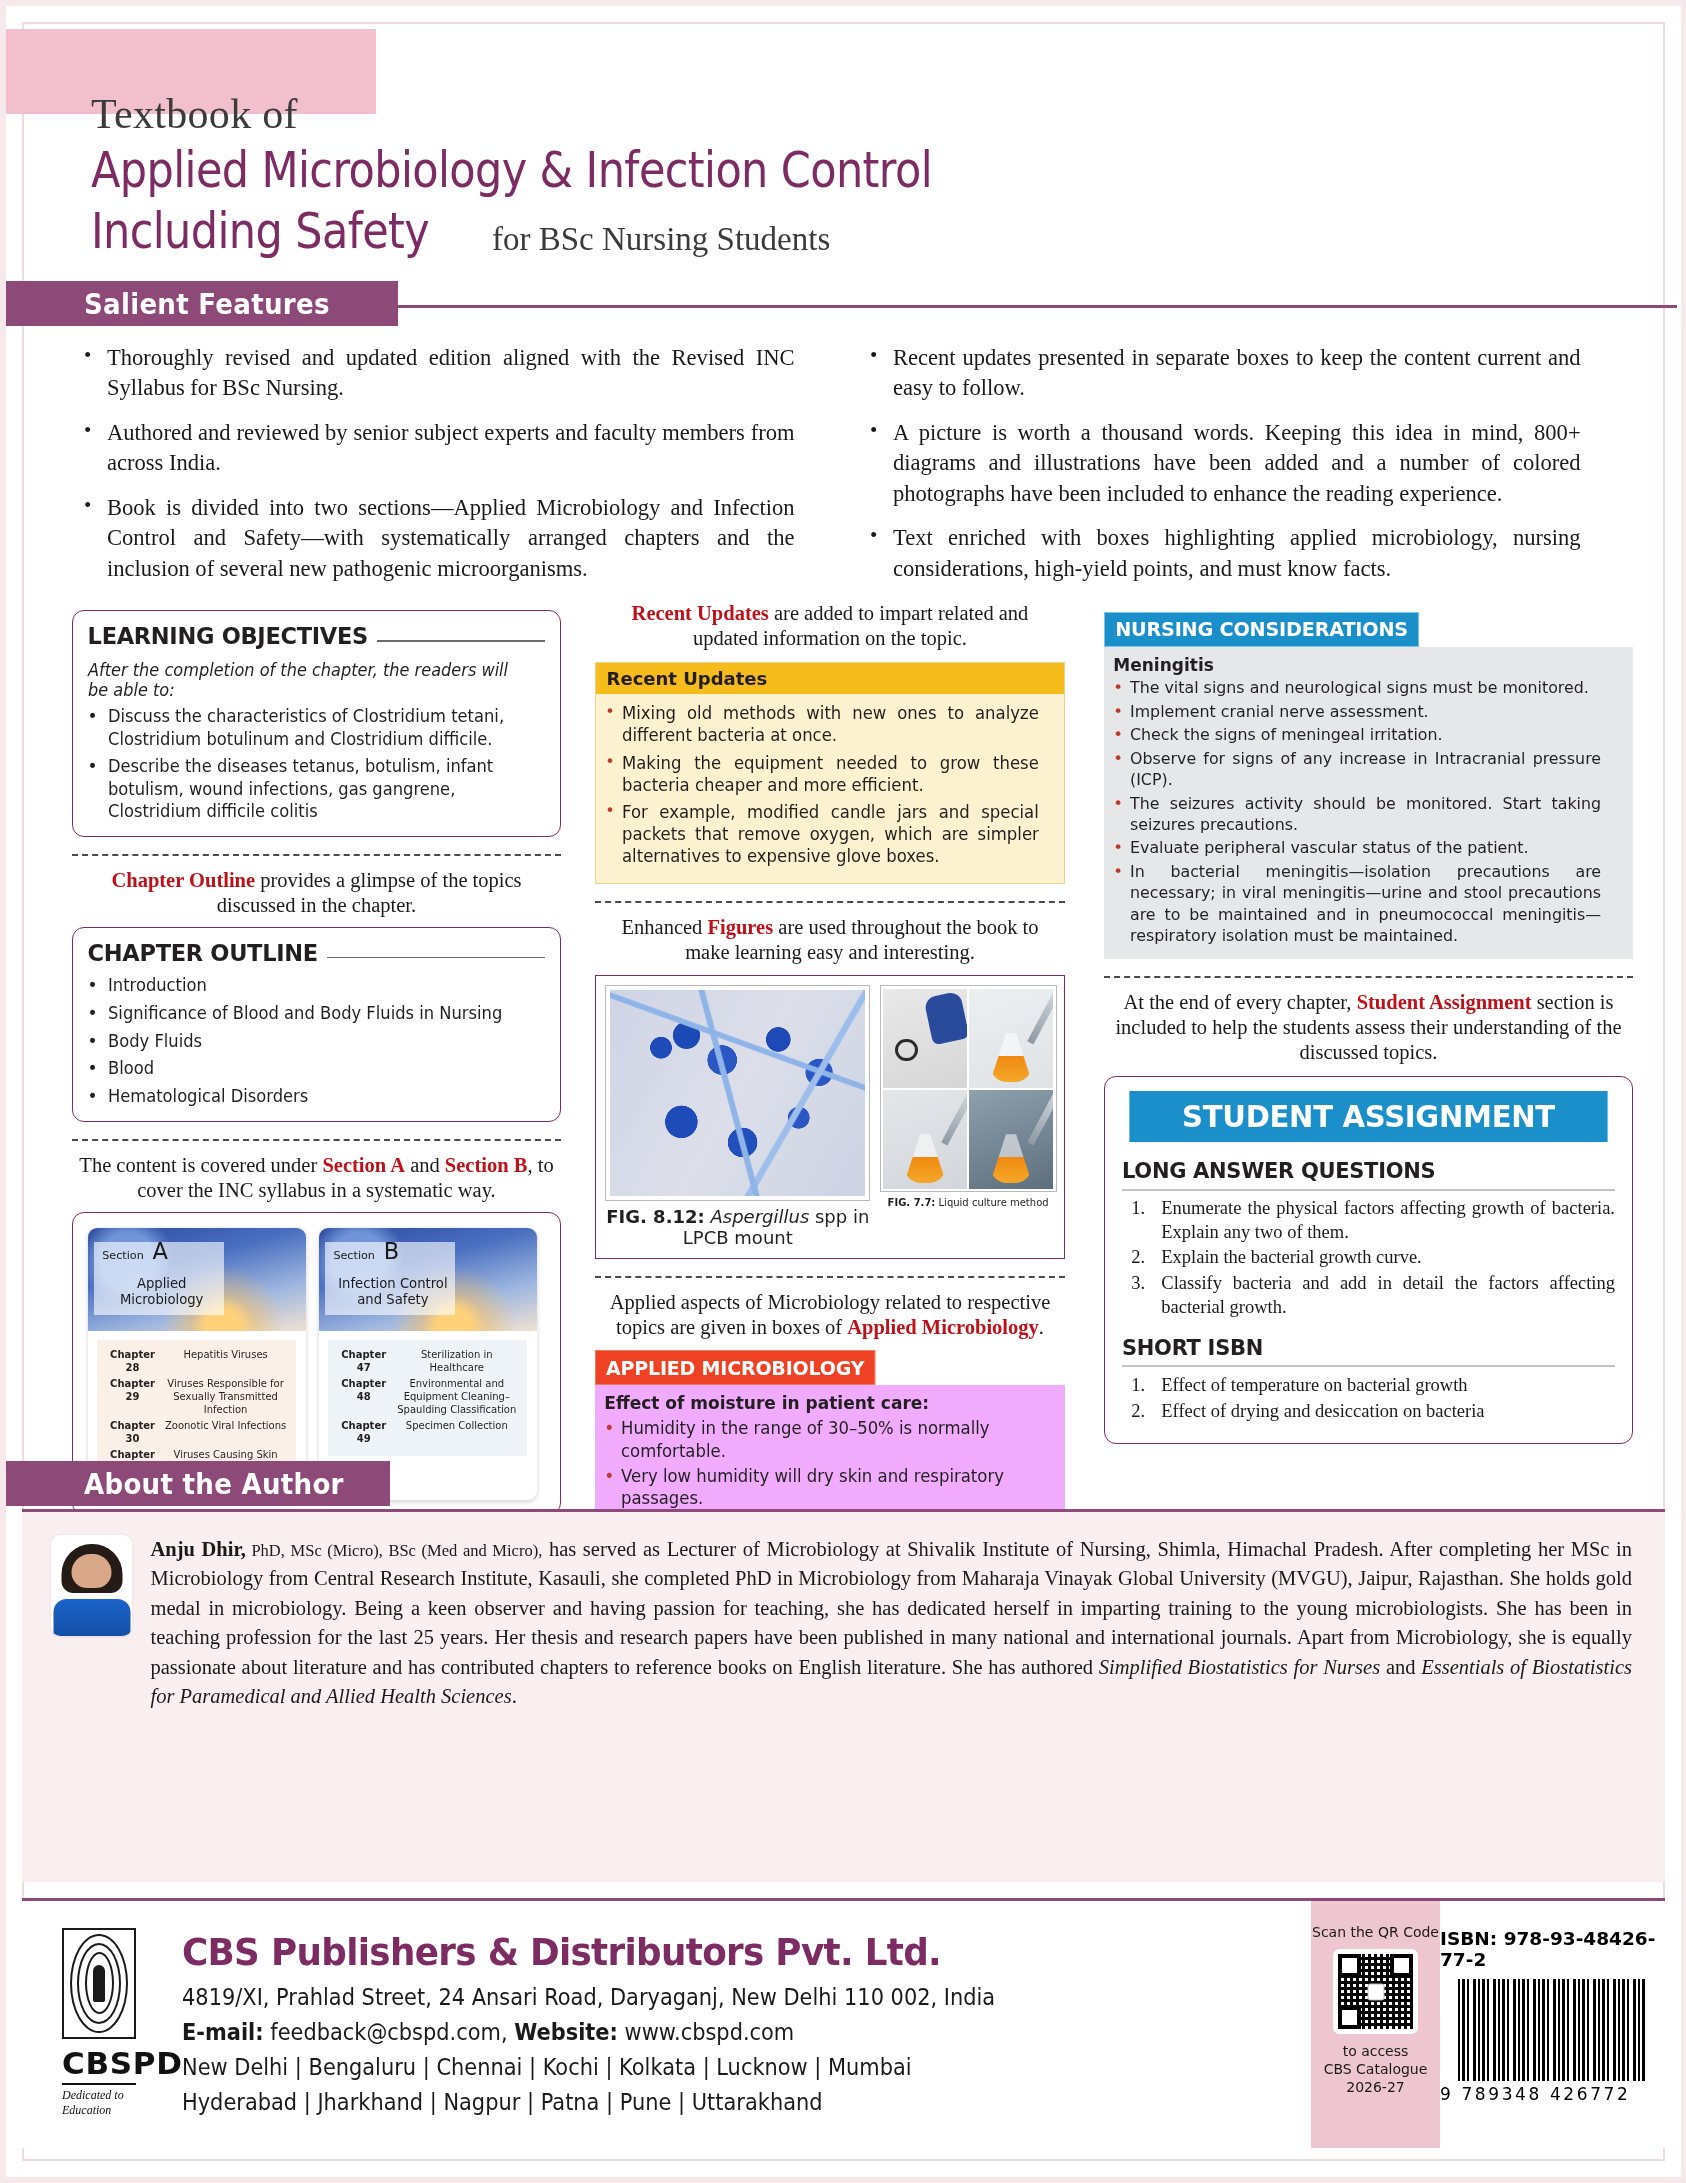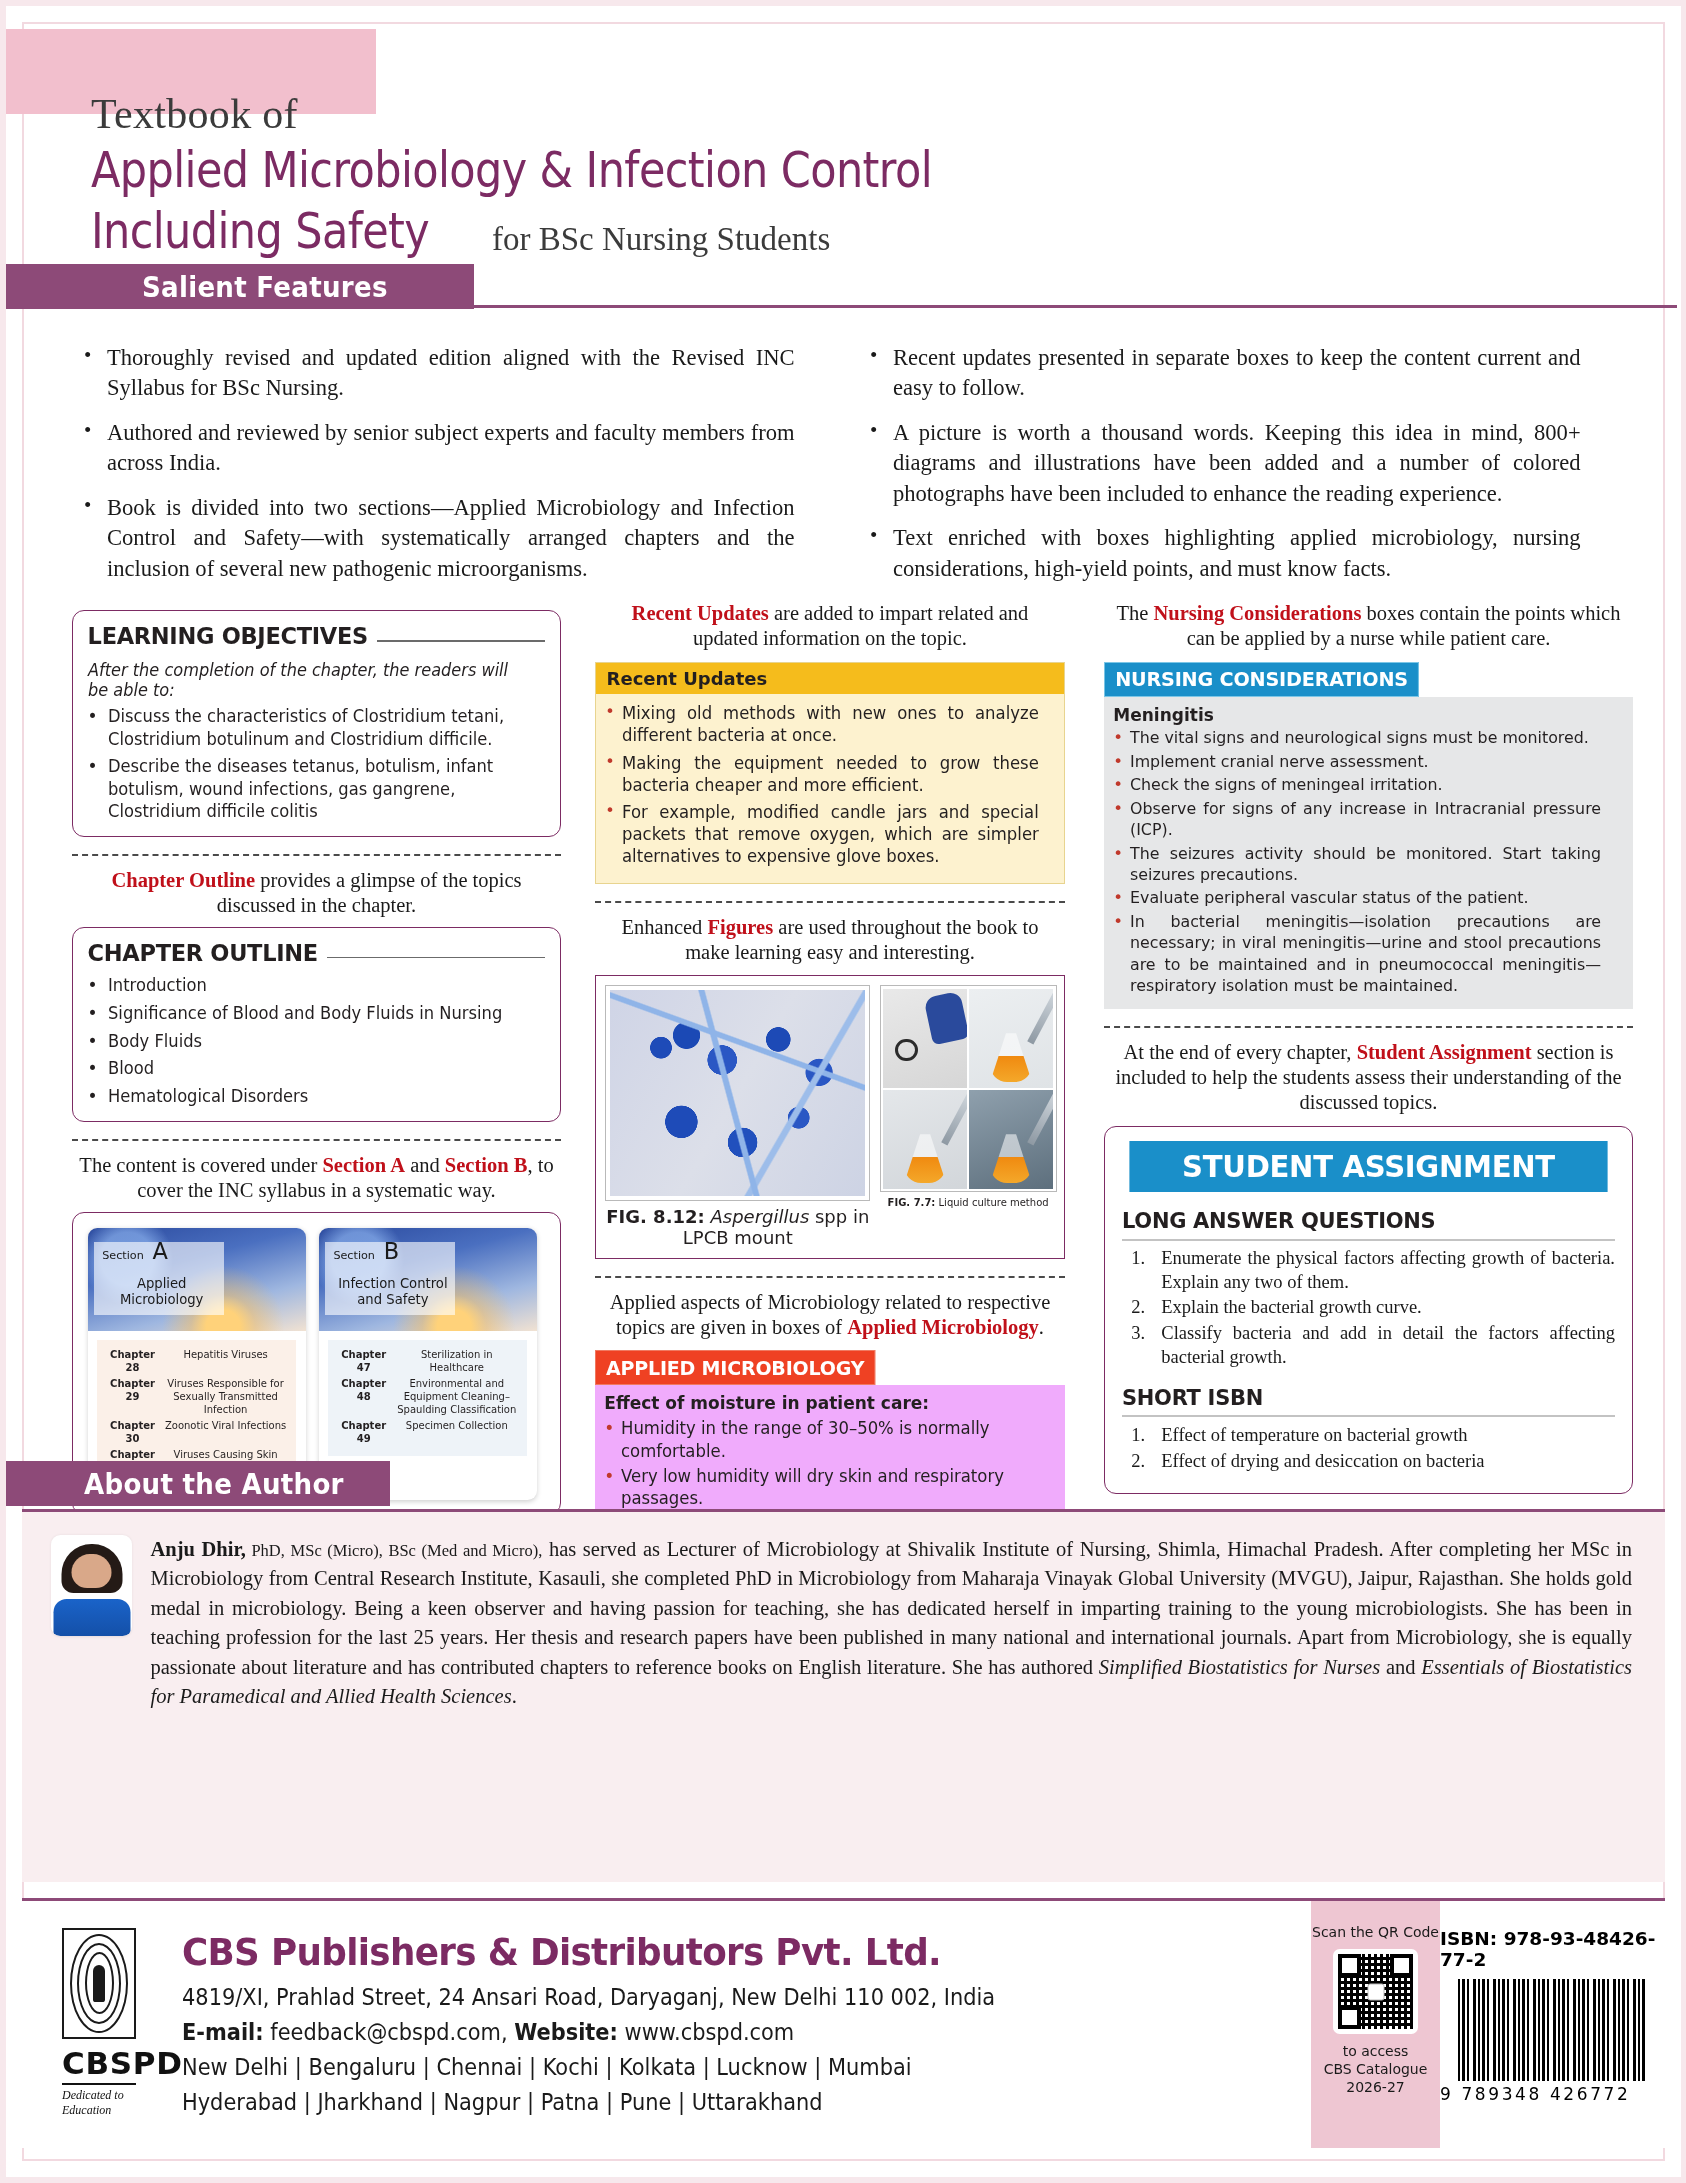--- a/index.html
+++ b/index.html
@@ -423,21 +423,21 @@
   <div class="inner-frame"></div>
 
   <div class="title-zone">
     <div class="pink-block"></div>
     <div class="textbook-of">Textbook of</div>
     <div class="main-title-1">Applied Microbiology &amp; Infection Control</div>
     <div class="main-title-2">Including Safety</div>
     <div class="title-sub">for BSc Nursing Students</div>
   </div>
 
-  <div class="banner" style="top:258px; width:468px;justify-content:center;">
+  <div class="banner" style="top:275px; width:392px;">
     <span class="banner-label">Salient Features</span>
   </div>
   <div class="banner-rule" style="left:392px; top:299px; width:1279px;"></div>
 
   <div class="feat-cols">
     <div class="feat-col">
       <div class="feat-item">
           <span class="feat-bullet">•</span>
           <span class="feat-text">Thoroughly revised and updated edition aligned with the Revised INC Syllabus for BSc Nursing.</span>
         </div>
@@ -685,23 +685,20 @@
                 <span class="b">•</span>
                 <span class="t">Most hospitals maintain a low humidity setting to discourage the growth of microorganisms.</span>
               </li>
           </ul>
         </div>
       </div>
     </div>
 
     <div class="col col-c">
 
-      <div class="caption">
-        <span>The </span><span class="hl">Nursing Considerations</span><span> boxes contain the points which can be applied by a nurse while patient care.</span>
-      </div>
 
       <div style="margin-top:10.6px;">
         <div class="nc-head">NURSING CONSIDERATIONS</div>
         <div class="nc-body">
           <div class="nc-title">Meningitis</div>
           <ul>
             <li>
                 <span class="b">•</span>
                 <span class="t">The vital signs and neurological signs must be monitored.</span>
               </li>

